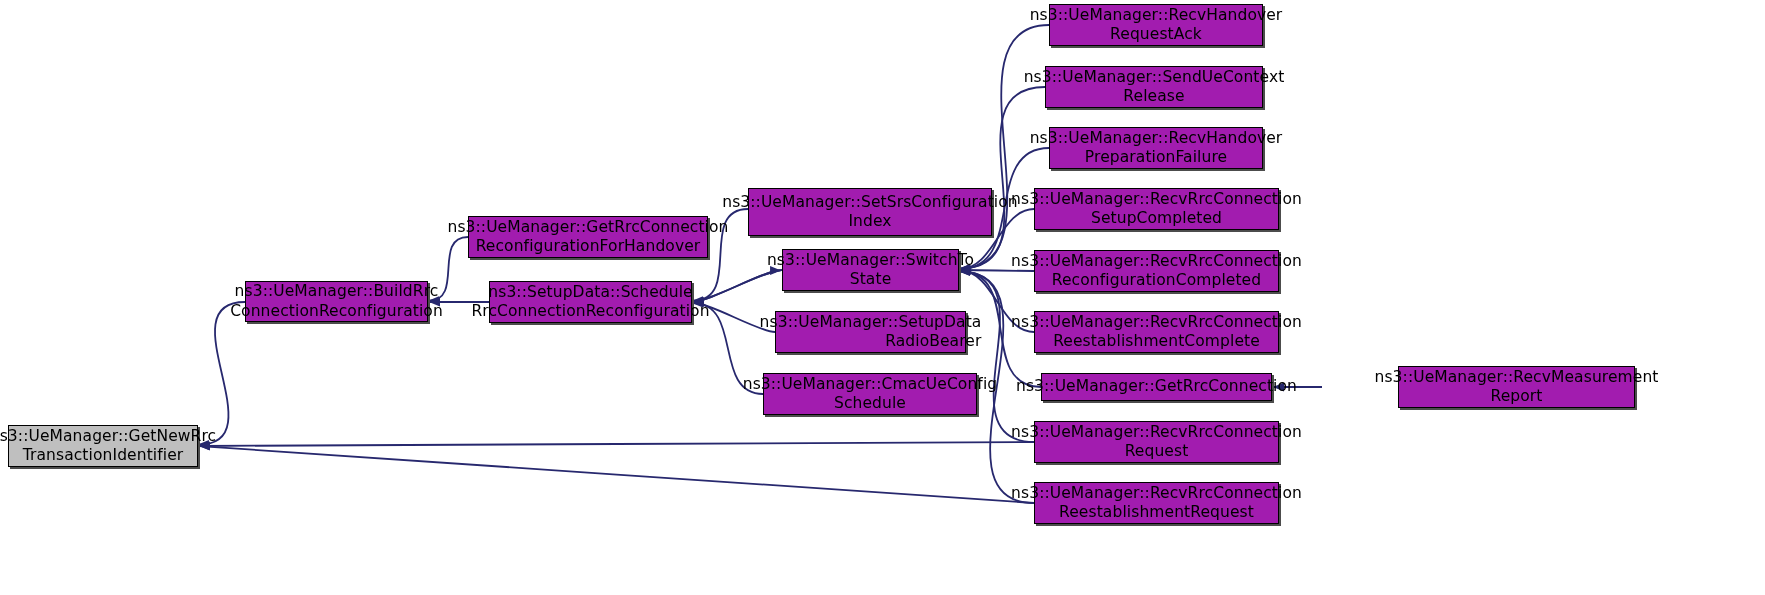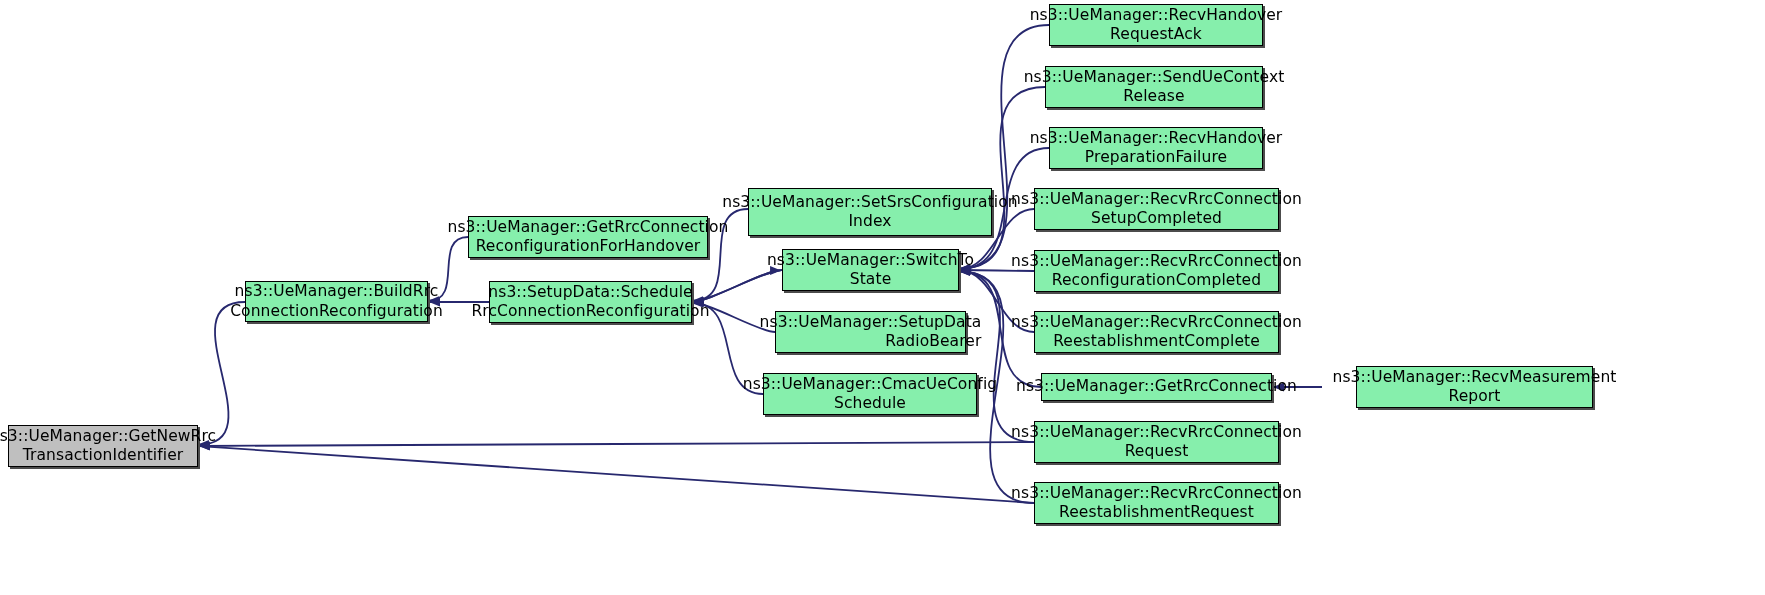--- a/index.html
+++ b/index.html
@@ -1,19 +1,19 @@
 <!DOCTYPE html>
 <html><head>
 <meta charset="utf-8">
 <style>
   html,body{margin:0;padding:0;background:#ffffff;}
   body{font-family:"DejaVu Sans","Liberation Sans",sans-serif;}
   #graph{position:relative;width:1765px;height:595px;background:#ffffff;overflow:hidden;}
   #graph svg{position:absolute;left:0;top:0;width:1765px;height:595px;}
-  .node{position:absolute;box-sizing:border-box;background:#86efac;
+  .node{position:absolute;box-sizing:border-box;background:#a21caf;
         border:1px solid #000000;box-shadow:2px 2px 0 0 #4c4c4c;
         display:flex;align-items:center;justify-content:center;text-align:center;
         font-size:15.5px;color:#000000;line-height:1.24;letter-spacing:.1px;}
   .node.current{background:#bfbfbf;border:1px solid #000000;}
   .node span{display:block;padding:0 5px;}
 </style>
 </head>
 <body>
 
 <div id="graph">
@@ -107,18 +107,18 @@
         <span style="white-space: pre-line;">ns3::UeManager::GetRrcConnection</span>
       </div>
       <div class="node" style="left: 1034px; top: 421px; width: 245px; height: 42px;">
         <span style="white-space: pre-line;">ns3::UeManager::RecvRrcConnection
 Request</span>
       </div>
       <div class="node" style="left: 1034px; top: 482px; width: 245px; height: 42px;">
         <span style="white-space: pre-line;">ns3::UeManager::RecvRrcConnection
 ReestablishmentRequest</span>
       </div>
-      <div class="node" style="left: 1356px; top: 366px; width: 237px; height: 42px;">
+      <div class="node" style="left: 1398px; top: 366px; width: 237px; height: 42px;">
         <span style="white-space: pre-line;">ns3::UeManager::RecvMeasurement
 Report</span>
       </div>
     </div>
 </div>
 
 </body></html>

